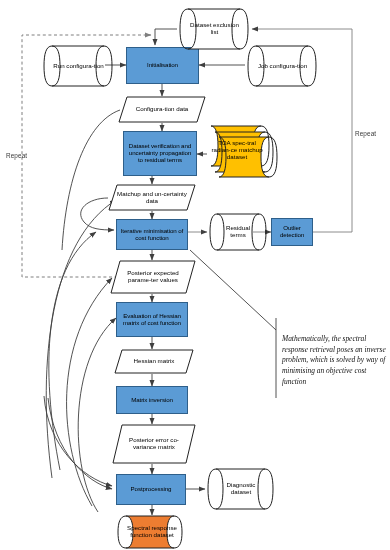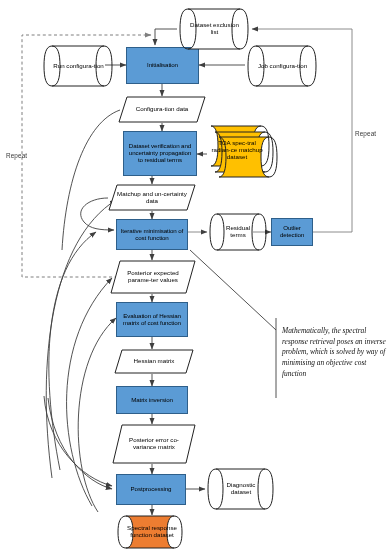--- a/index.html
+++ b/index.html
@@ -273,15 +273,15 @@
       <path d="M65,8 C71,8 73,16 73,28 C73,40 71,48 65,48" fill="none" stroke="#222" stroke-width="1"></path>
       <path d="M19,13 L69,13 C63,13 61,21 61,33 C61,45 63,53 69,53 L19,53 C24,53 26,45 26,33 C26,21 24,13 19,13 Z" fill="#ffc000" stroke="#222" stroke-width="1"></path>
       <path d="M69,13 C75,13 77,21 77,33 C77,45 75,53 69,53" fill="none" stroke="#222" stroke-width="1"></path>
     </svg>
     <div class="lbl">TOA spec-tral radian-ce matchup dataset</div>
   </div>
 
   <div class="repeat-label" style="left:6px;top:152px;">Repeat</div>
   <div class="repeat-label" style="left:355px;top:130px;">Repeat</div>
 
-  <div class="annot" style="left:282px;top:326px;font-family:Liberation Serif, serif;">Mathematically, the spectral response retrieval poses an inverse problem, which is solved by way of minimising an objective cost function</div>
+  <div class="annot" style="left:282px;top:334px;font-family:Liberation Serif, serif;">Mathematically, the spectral response retrieval poses an inverse problem, which is solved by way of minimising an objective cost function</div>
 
 </div>
 
 </body></html>

